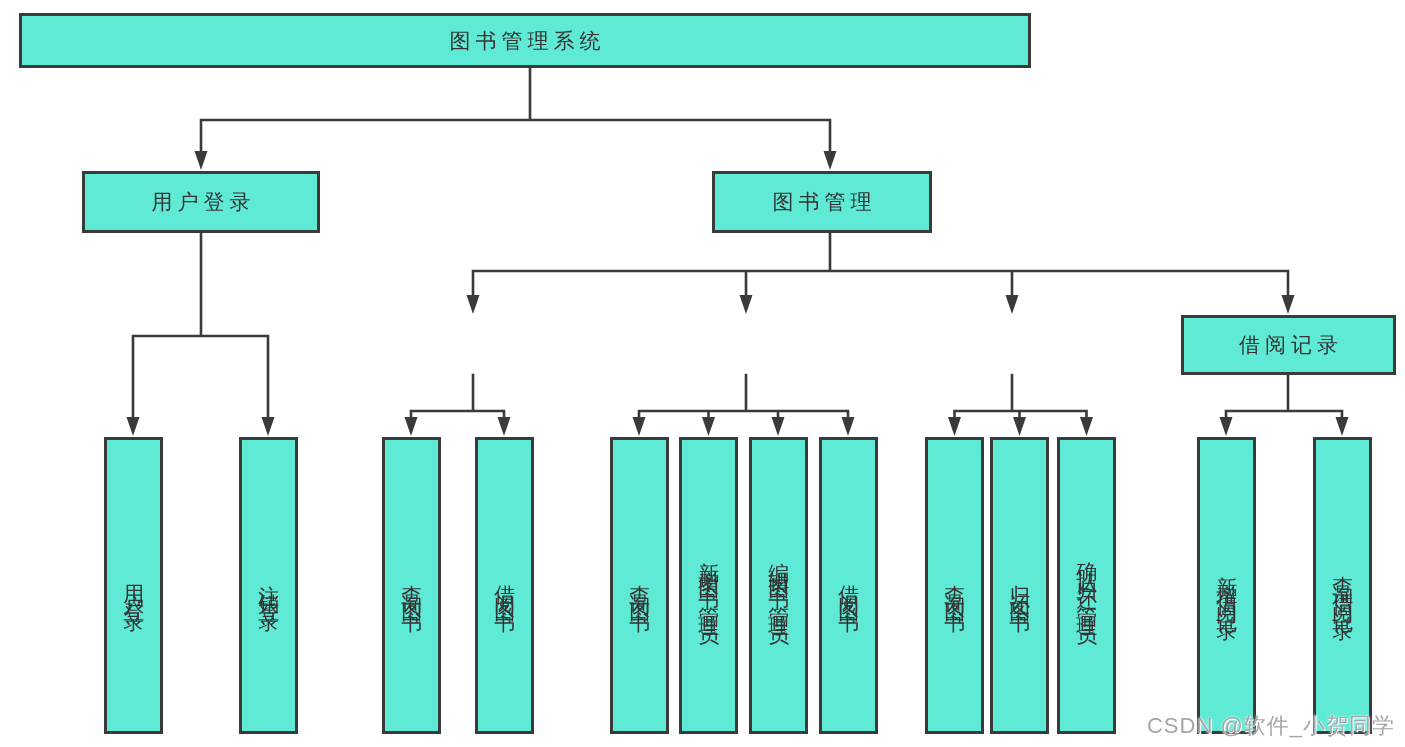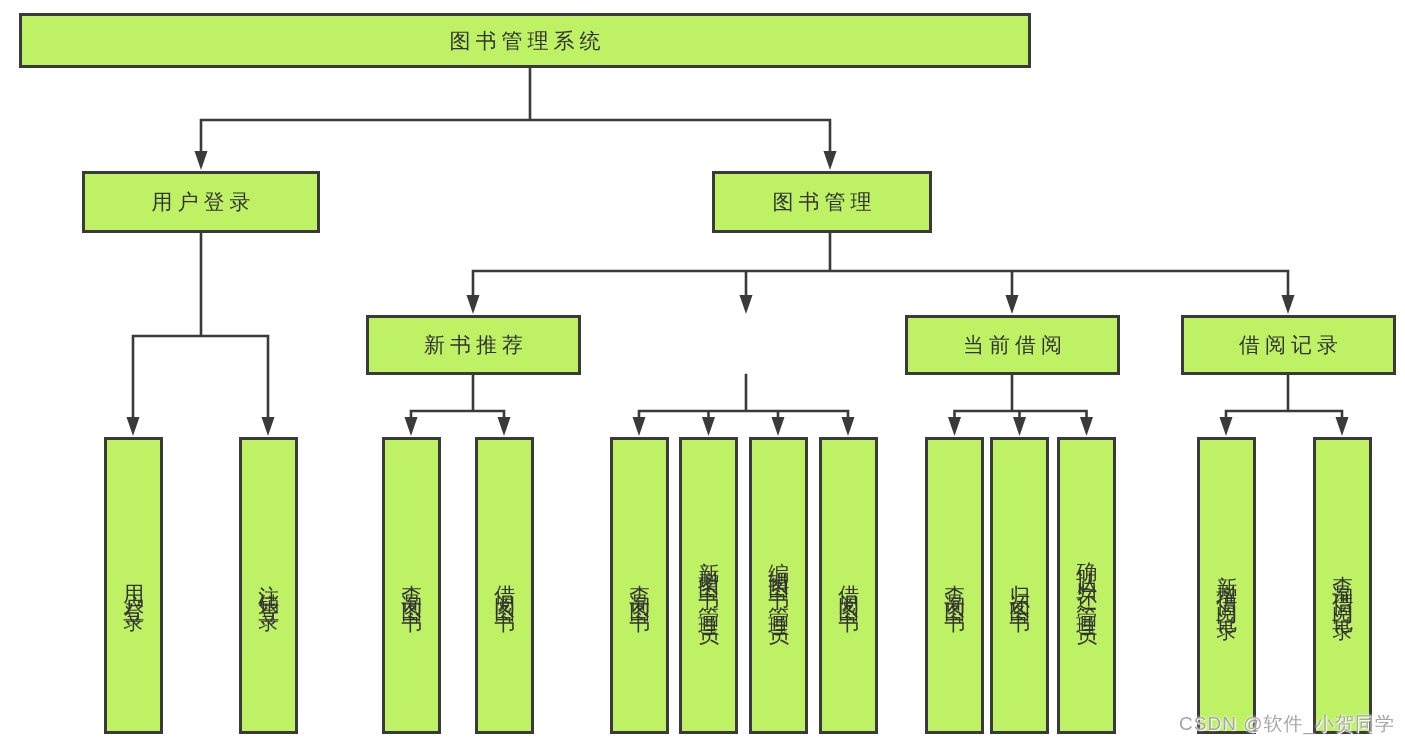--- a/index.html
+++ b/index.html
@@ -15,21 +15,21 @@
     width:1405px;height:747px;
     background:var(--bg);
     overflow:hidden;
     font-family:"Liberation Sans","DejaVu Sans",sans-serif;
   }
   #wires{position:absolute;left:0;top:0;z-index:1;}
   .node{
     position:absolute;
     box-sizing:border-box;
     border:3px solid var(--line);
-    background:#bef264;
+    background:#5eead4;
     display:flex;
     align-items:center;
     justify-content:center;
     color:var(--text);
     z-index:2;
   }
   .h-node span{
     font-size:21px;
     letter-spacing:5px;
     text-indent:5px;
@@ -41,21 +41,21 @@
     text-orientation:mixed;
     font-size:21px;
     letter-spacing:9px;
     line-height:1.25;
     white-space:nowrap;
   }
   .watermark{
     position:absolute;
     top:711px;
     right:10px;
-    font-size:19px;
+    font-size:22px;
     letter-spacing:1px;
     color:var(--watermark);
     text-shadow:0 0 3px #ffffff,1px 1px 0 #ffffff;
     z-index:3;
     white-space:nowrap;
   }
   svg path{stroke:var(--line);stroke-width:2.6;fill:none;stroke-linecap:square;}
   svg polygon{fill:var(--line);stroke:none;}
 </style>
 </head>
@@ -106,26 +106,20 @@
     <span>图书管理系统</span>
   </div>
 
   <div class="node h-node" style="left:82px;top:171px;width:238px;height:62px;">
     <span>用户登录</span>
   </div>
   <div class="node h-node" style="left:712px;top:171px;width:220px;height:62px;">
     <span>图书管理</span>
   </div>
 
-  <div class="node h-node" style="left:366px;top:315px;width:215px;height:60px;">
-    <span>新书推荐</span>
-  </div>
-  <div class="node h-node" style="left:905px;top:315px;width:215px;height:60px;">
-    <span>当前借阅</span>
-  </div>
   <div class="node h-node" style="left:1181px;top:315px;width:215px;height:60px;">
     <span>借阅记录</span>
   </div>
 
   <div class="node v-node" style="left:104px;top:437px;width:59px;height:297px;">
     <span>用户登录</span>
   </div>
   <div class="node v-node" style="left:239px;top:437px;width:59px;height:297px;">
     <span>注销登录</span>
   </div>

